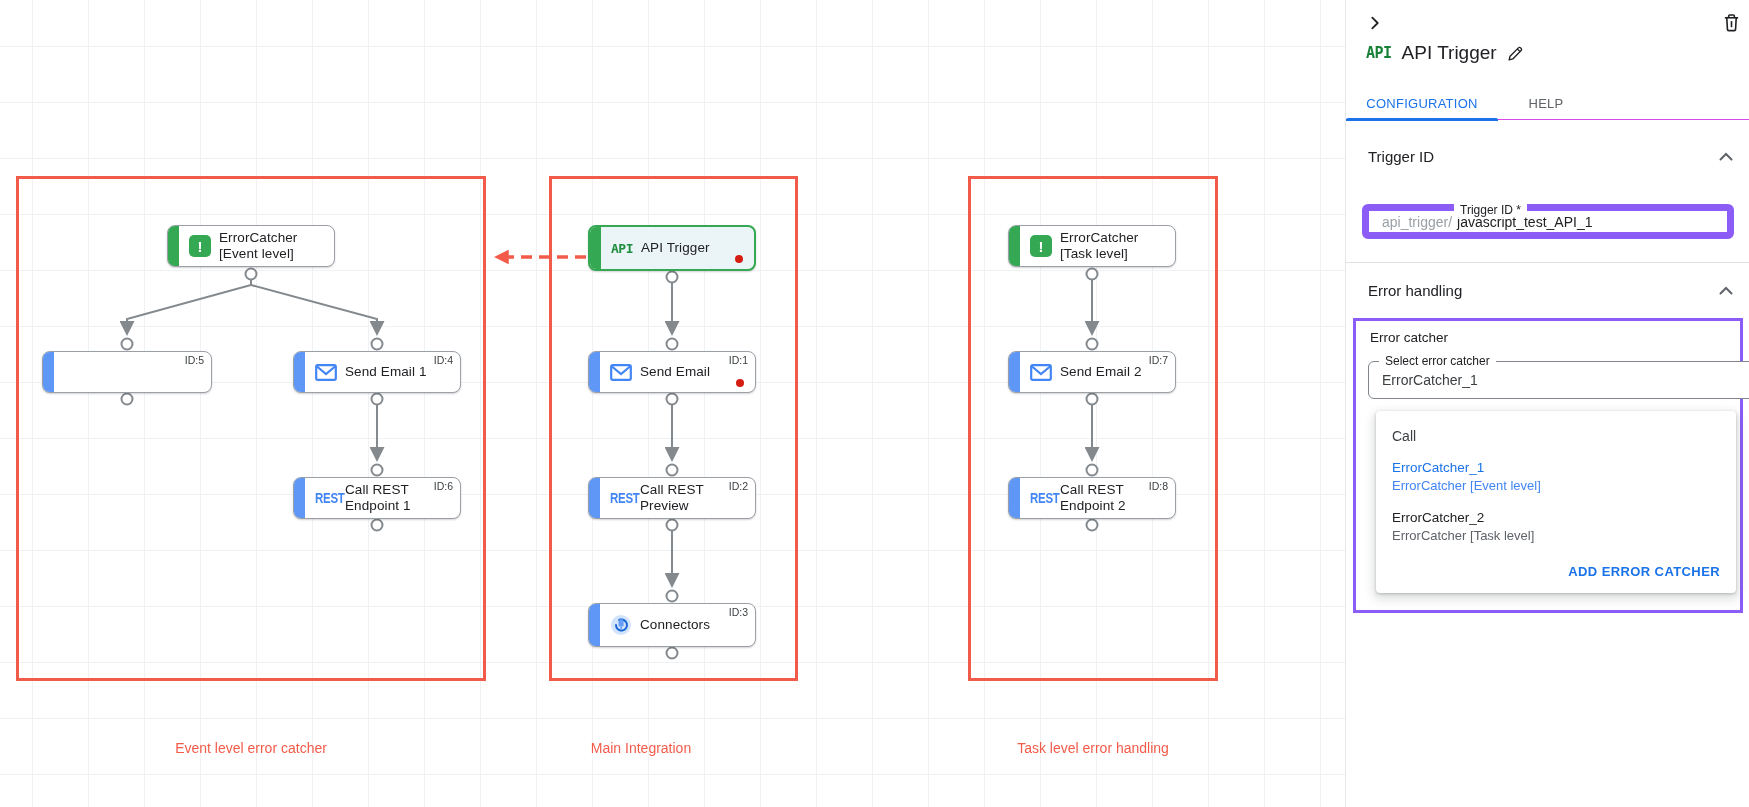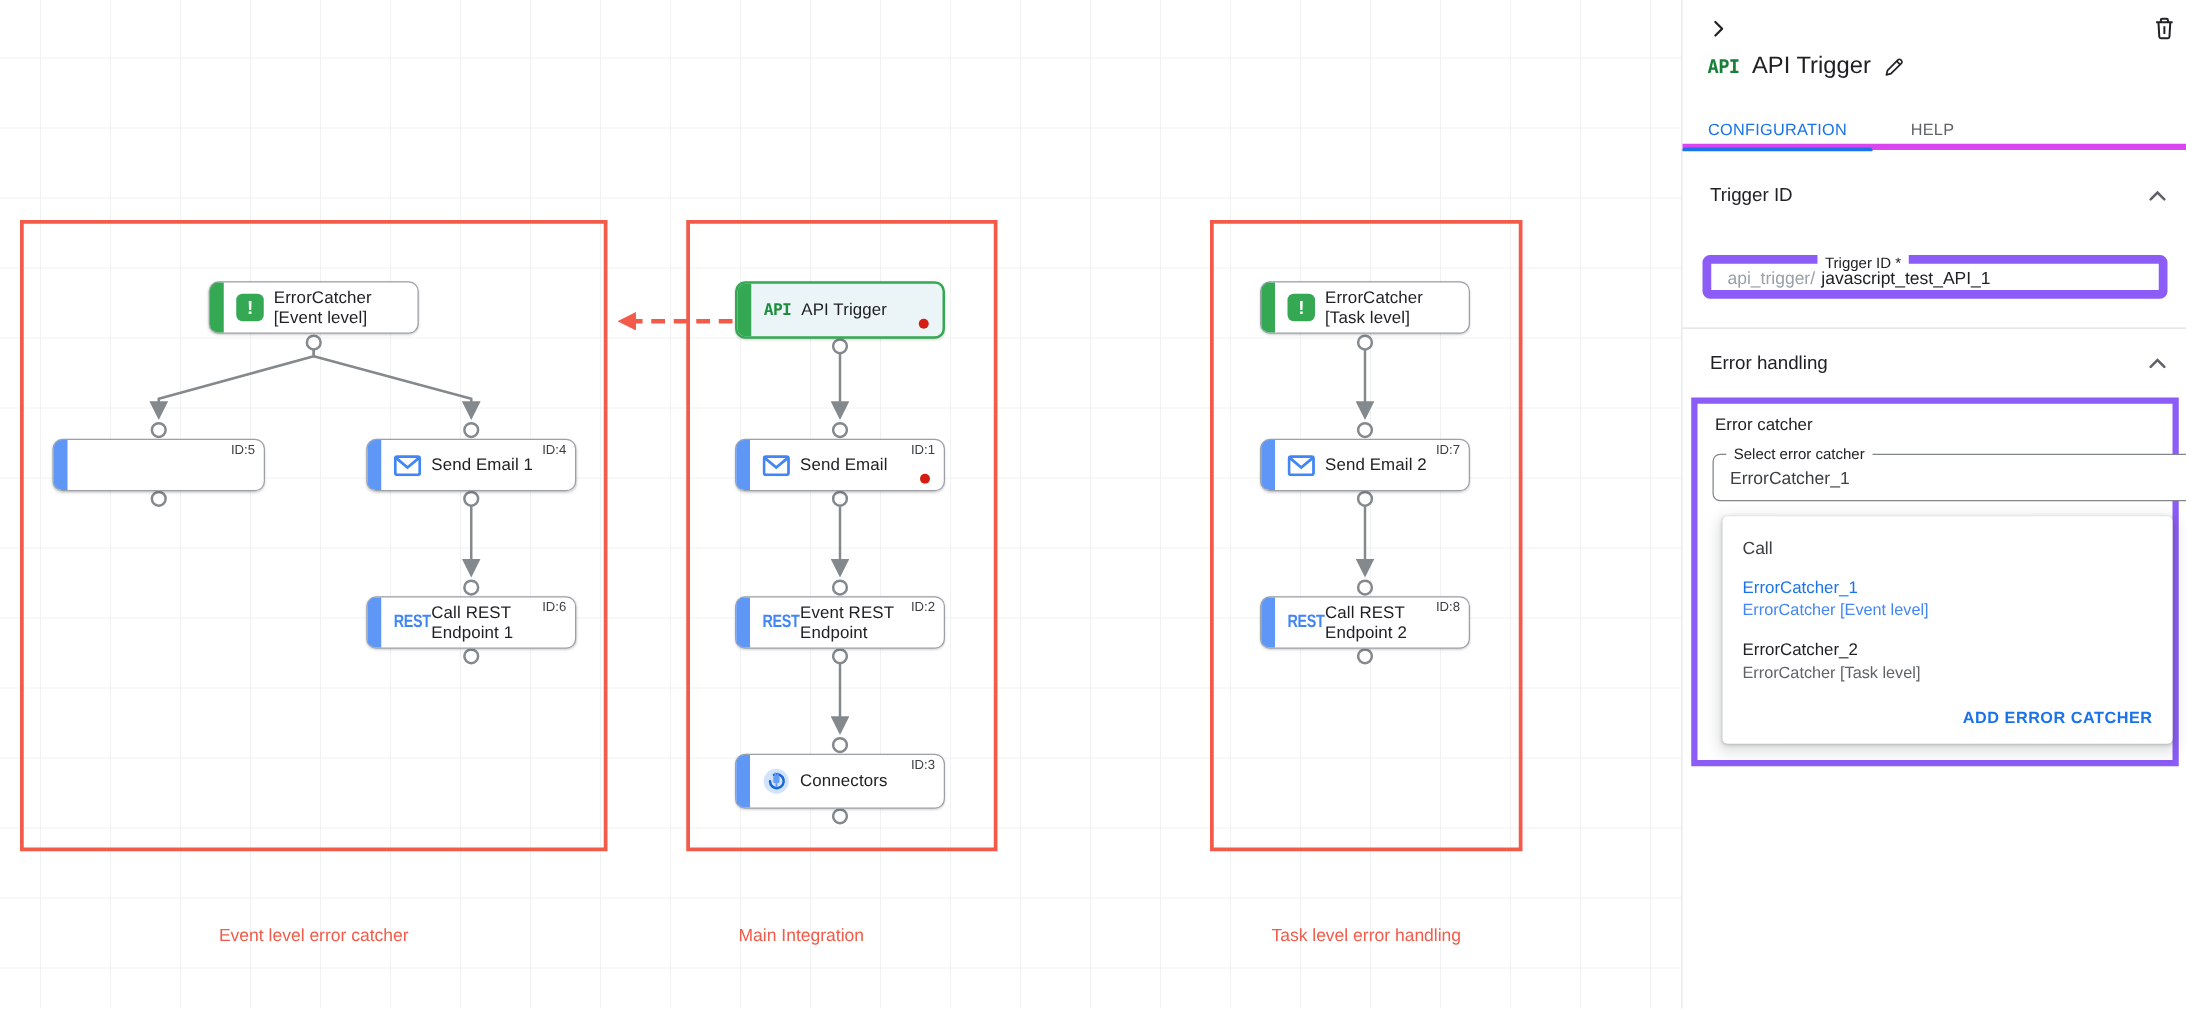--- a/index.html
+++ b/index.html
@@ -43,38 +43,38 @@
   .api-txt { font-family:"DejaVu Sans Mono", monospace; font-weight:bold; color:#1e8e3e; font-size:13px; letter-spacing:-.5px; }
   .rest-txt { font-family:"Liberation Sans", sans-serif; font-weight:bold; color:#4285f4; font-size:11.5px; letter-spacing:-.3px; transform:scaleY(1.25); display:inline-block; }
 
   
   .panel { position:absolute; left:1345px; top:0; width:404px; height:807px; background:#fff; border-left:1px solid #e4e6e8; }
   .icon-btn { position:absolute; width:26px; height:26px; display:flex; align-items:center; justify-content:center; cursor:pointer; background:none; border:none; }
   .panel-title-row { position:absolute; left:20px; top:42px; display:flex; align-items:center; gap:10px; }
   .panel-api-badge { font-family:"DejaVu Sans Mono", monospace; font-weight:bold; color:#188038; font-size:15px; letter-spacing:-.5px; }
   .panel-title { font-size:19px; color:#202124; }
 
-  .tabs { position:absolute; left:0; top:86px; width:404px; height:34px; border-bottom:5px solid #d946ef; display:flex; }
+  .tabs { position:absolute; left:0; top:86px; width:404px; height:34px; border-bottom:1px solid #d946ef; display:flex; }
   .tab-item { height:34px; display:flex; align-items:center; justify-content:center; font-size:13px; font-weight:500; letter-spacing:.25px; cursor:pointer; position:relative; }
   .tab-config { width:152px; color:#1a73e8; }
   .tab-config .tab-underline { position:absolute; left:0; bottom:-1px; width:100%; height:3px; background:#1a73e8; border-radius:2px 2px 0 0; }
   .tab-help { width:96px; color:#5f6368; }
 
   .section-header { position:absolute; left:22px; font-size:15px; font-weight:500; color:#202124; }
   .chev-btn { position:absolute; right:12px; width:22px; height:22px; display:flex; align-items:center; justify-content:center; cursor:pointer; }
 
   .outlined-field { position:absolute; border-radius:6px; background:#fff; }
   .float-label { position:absolute; top:-8px; background:#fff; padding:0 6px; font-size:12px; font-weight:500; color:#202124; white-space:nowrap; }
   .field-content { display:flex; align-items:center; height:100%; padding-left:13px; font-size:14px; }
   .prefix { color:#9aa0a6; margin-right:5px; }
   .value { color:#202124; }
 
   .divider { position:absolute; left:0; width:404px; border-top:1px solid #e0e0e0; }
 
-  .red-annot { position:absolute; left:7px; top:318px; width:390px; height:295px; border:5px solid #8b5cf6; }
+  .red-annot { position:absolute; left:7px; top:318px; width:390px; height:295px; border:3px solid #8b5cf6; }
   .ec-label { position:absolute; left:14px; top:9px; font-size:13.5px; color:#202124; }
 
   .select-field { left:12px; top:40px; width:438px; height:38px; border:1px solid #80868b; }
   .select-field .float-label { left:10px; }
   .select-arrow { position:absolute; right:14px; top:16px; width:0; height:0;
     border-left:5.5px solid transparent; border-right:5.5px solid transparent; border-top:6px solid #5f6368; }
 
   .menu { position:absolute; left:20px; top:90px; width:360px; background:#fff; border-radius:4px;
     box-shadow:0 1px 3px rgba(60,64,67,.3), 0 4px 10px 3px rgba(60,64,67,.15); padding:9px 0 6px 0; }
   .menu-item-none { padding:8px 16px; font-size:14px; color:#3c4043; cursor:pointer; }
@@ -218,21 +218,21 @@
       <span class="id-badge">ID:1</span>
       <span class="err-dot" style="bottom:5px;"></span>
     </div>
 
     <div class="node" style="left:588px; top:477px; width:168px; height:42px;">
       <div class="tab tab-blue"></div>
       <div class="body">
         <span class="nicon">
             <span class="rest-txt">REST</span>
           </span>
-        <span class="nlabel">Event REST Endpoint</span>
+        <span class="nlabel">Call REST Preview</span>
       </div>
       <span class="id-badge">ID:2</span>
     </div>
 
     <div class="node" style="left:588px; top:603px; width:168px; height:44px;">
       <div class="tab tab-blue"></div>
       <div class="body">
         <span class="nicon">
           <svg width="22" height="22" viewBox="0 0 22 22">
             <circle cx="11" cy="11" r="10" fill="#d2e3fc"></circle>

